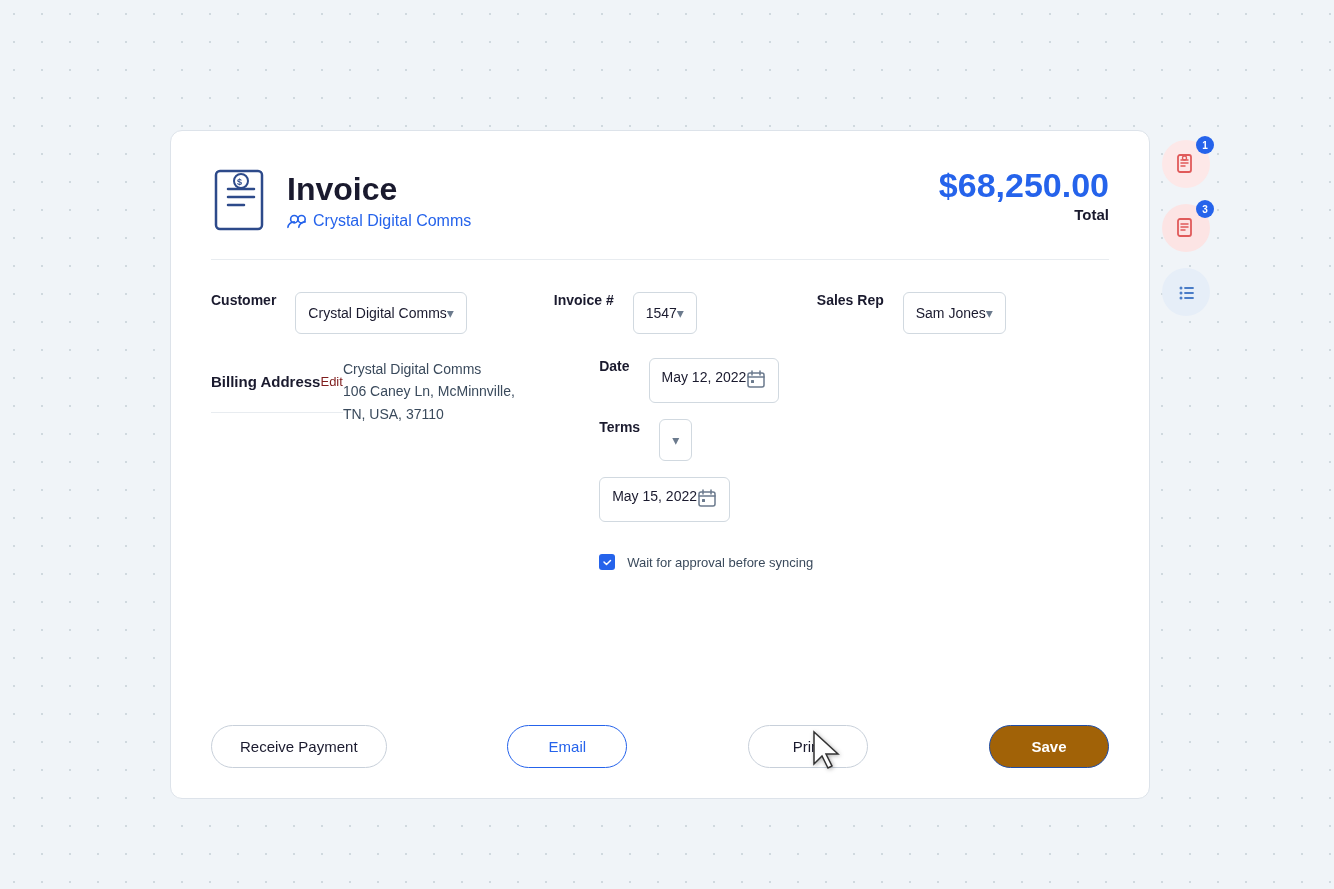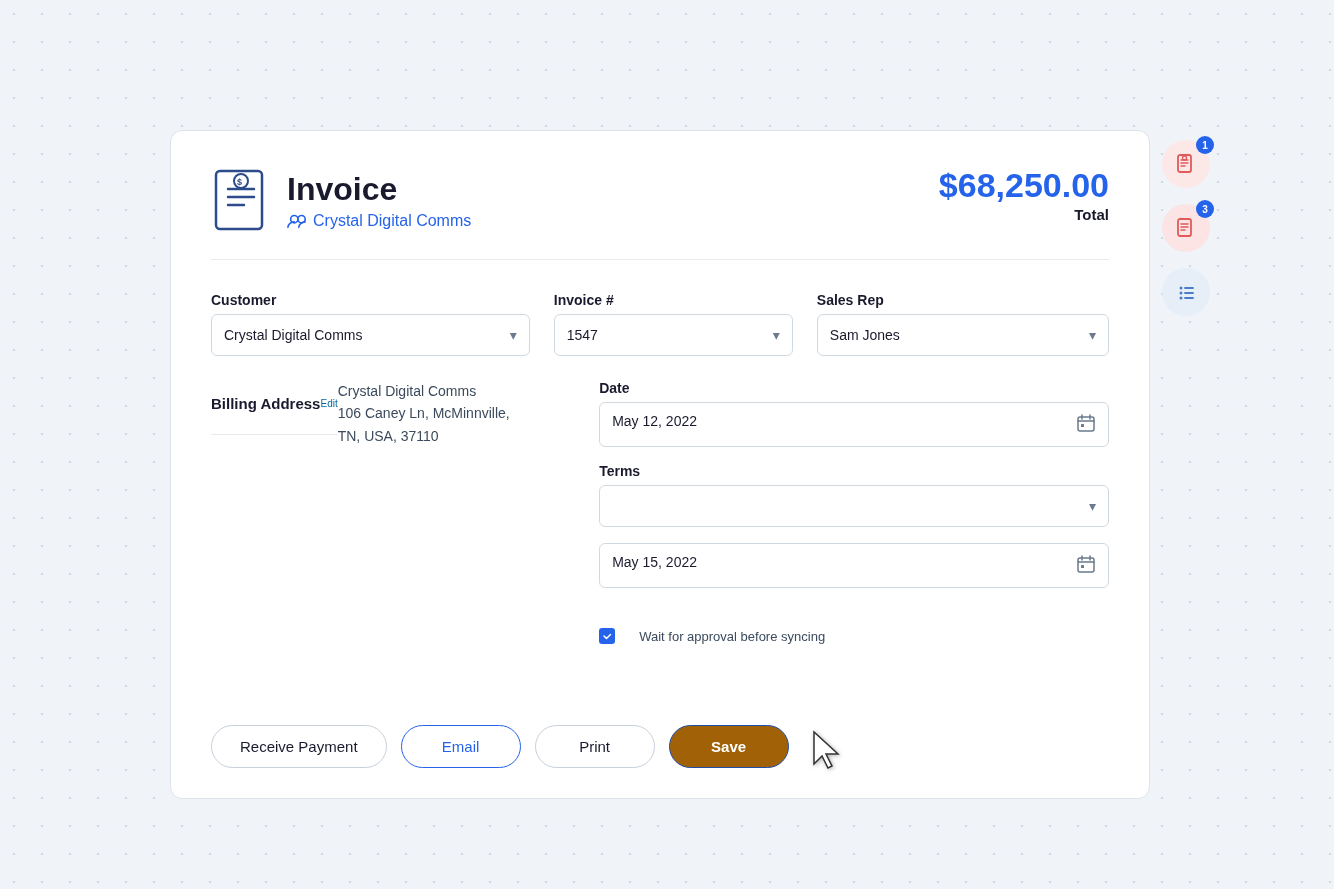--- a/index.html
+++ b/index.html
@@ -121,22 +121,22 @@
     }
 
     .form-row {
       display: flex;
       gap: 24px;
       align-items: flex-start;
     }
 
     .form-group {
       display: flex;
-      flex-direction: column;
-      gap: 6px;
+      flex-direction: row;
+      gap: 19px;
     }
 
     .form-group.customer { flex: 1.2; }
     .form-group.invoice-num { flex: 0.9; }
     .form-group.sales-rep { flex: 1.1; }
 
     .form-label {
       font-size: 14px;
       font-weight: 600;
       color: #1a1a2e;
@@ -174,22 +174,22 @@
       margin-bottom: 12px;
     }
 
     .billing-title {
       font-size: 15px;
       font-weight: 700;
       color: #1a1a2e;
     }
 
     .billing-edit {
-      font-size: 10px;
-      color: #0369a1;
+      font-size: 13px;
+      color: #7f1d1d;
       cursor: pointer;
     }
 
     .billing-address {
       font-size: 14px;
       color: #3a4a5c;
       line-height: 1.6;
     }
 
     .date-input {
@@ -216,22 +216,22 @@
       min-height: 42px;
       display: flex;
       align-items: center;
       justify-content: flex-end;
       background: #fff;
     }
 
     .checkbox-row {
       display: flex;
       align-items: center;
-      gap: 24px;
-      margin-top: 24px;
+      gap: 12px;
+      margin-top: 16px;
     }
 
     .checkbox-blue {
       width: 16px;
       height: 16px;
       background: #2563eb;
       border-radius: 3px;
       display: flex;
       align-items: center;
       justify-content: center;
@@ -261,21 +261,21 @@
     .dates-col {
       flex: 1.4;
       display: flex;
       flex-direction: column;
       gap: 16px;
     }
 
     
     .footer-buttons {
       display: flex;
-      justify-content: flex-start;
+      justify-content: space-between;
       gap: 14px;
       margin-top: 32px;
       padding-top: 12px;
     }
 
     .btn {
       border-radius: 50px;
       padding: 12px 28px;
       font-size: 15px;
       font-weight: 500;

